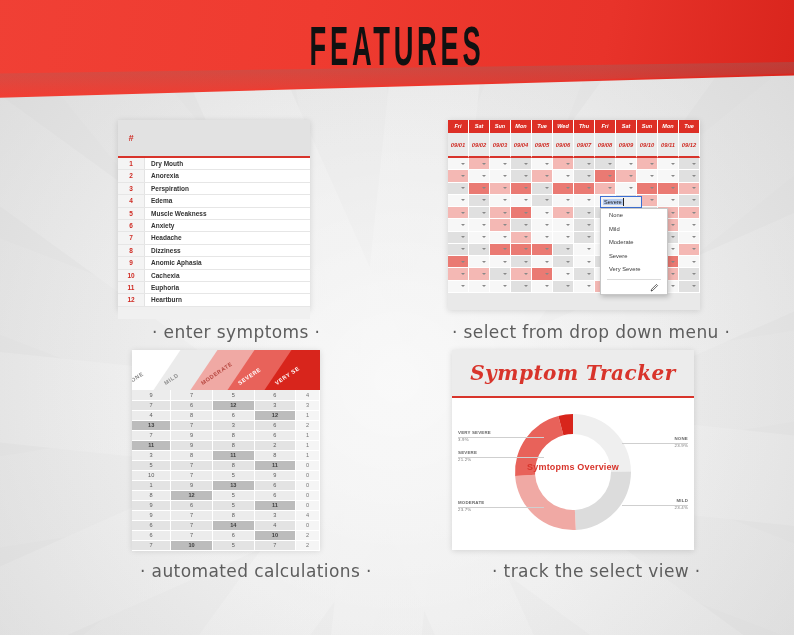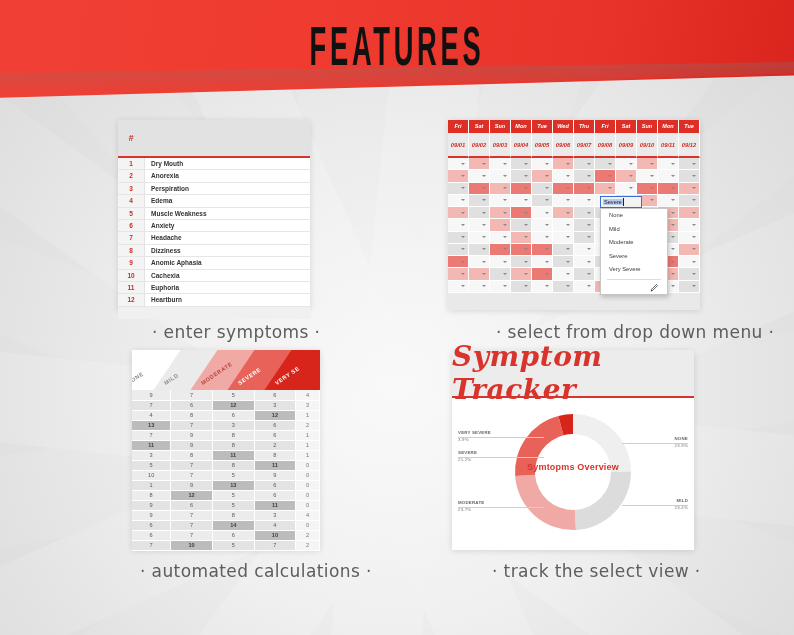--- a/index.html
+++ b/index.html
@@ -160,21 +160,21 @@
   .ctable td.last { background:#f5f5f5 !important; color:#777; }
 
   
   #donut-panel { left:452px; top:350px; width:242px; height:200px; background:#fff; }
   #donut-panel .dhead {
     height:48px; background:#ececec; display:flex; align-items:center; justify-content:center;
     border-bottom:2px solid #d8342b;
   }
   #donut-panel .dhead span {
     font-family:"DejaVu Serif","Liberation Serif", serif;
-    font-style:italic; font-weight:bold; font-size:28px; color:#d8342b; letter-spacing:.5px;
+    font-style:italic; font-weight:bold; font-size:20px; color:#d8342b; letter-spacing:.5px;
   }
   #donut-wrap { position:relative; height:144px;border-radius:23px; }
   #donut-center {
     position:absolute; left:0; right:0; top:64px; text-align:center;
     font-size:9px; font-weight:bold; color:#d8342b; letter-spacing:.2px;
   }
   .dlabel { position:absolute; font-size:4.4px; color:#777; line-height:1.5; letter-spacing:.2px; }
   .dlabel .nm { font-weight:bold; color:#666; display:block; }
   .dlabel .pc { display:block; }
   .dlabel .ln { position:absolute; height:1px; background:#cfcfcf; }
@@ -739,21 +739,21 @@
       </div>
     <div class="sep"></div>
     <div class="pen">
       <svg width="9" height="9" viewBox="0 0 12 12">
         <path d="M1.5 10.5 L2.2 8.3 L8.6 1.9 L10.1 3.4 L3.7 9.8 Z" fill="none" stroke="#333" stroke-width="1"></path>
         <path d="M1.5 10.5 L3.0 10.0" stroke="#333" stroke-width="1"></path>
       </svg>
     </div>
   </div>
 </div>
-<div class="caption" style="left:452px; top:322px;margin-left:44px;">· select from drop down menu ·</div>
+<div class="caption" style="left:452px; top:322px;">· select from drop down menu ·</div>
 
 <div class="panel" id="calc-panel">
   <div id="calc-head">
     <div class="rule"></div>
   <div class="hcell" style="left: -2px; background: rgb(255, 255, 255);">
         <span style="color: rgb(138, 138, 138);">NONE</span>
       </div>
       <div class="hcell" style="left: 35px; background: rgb(235, 235, 235);">
         <span style="color: rgb(138, 138, 138);">MILD</span>
       </div>

